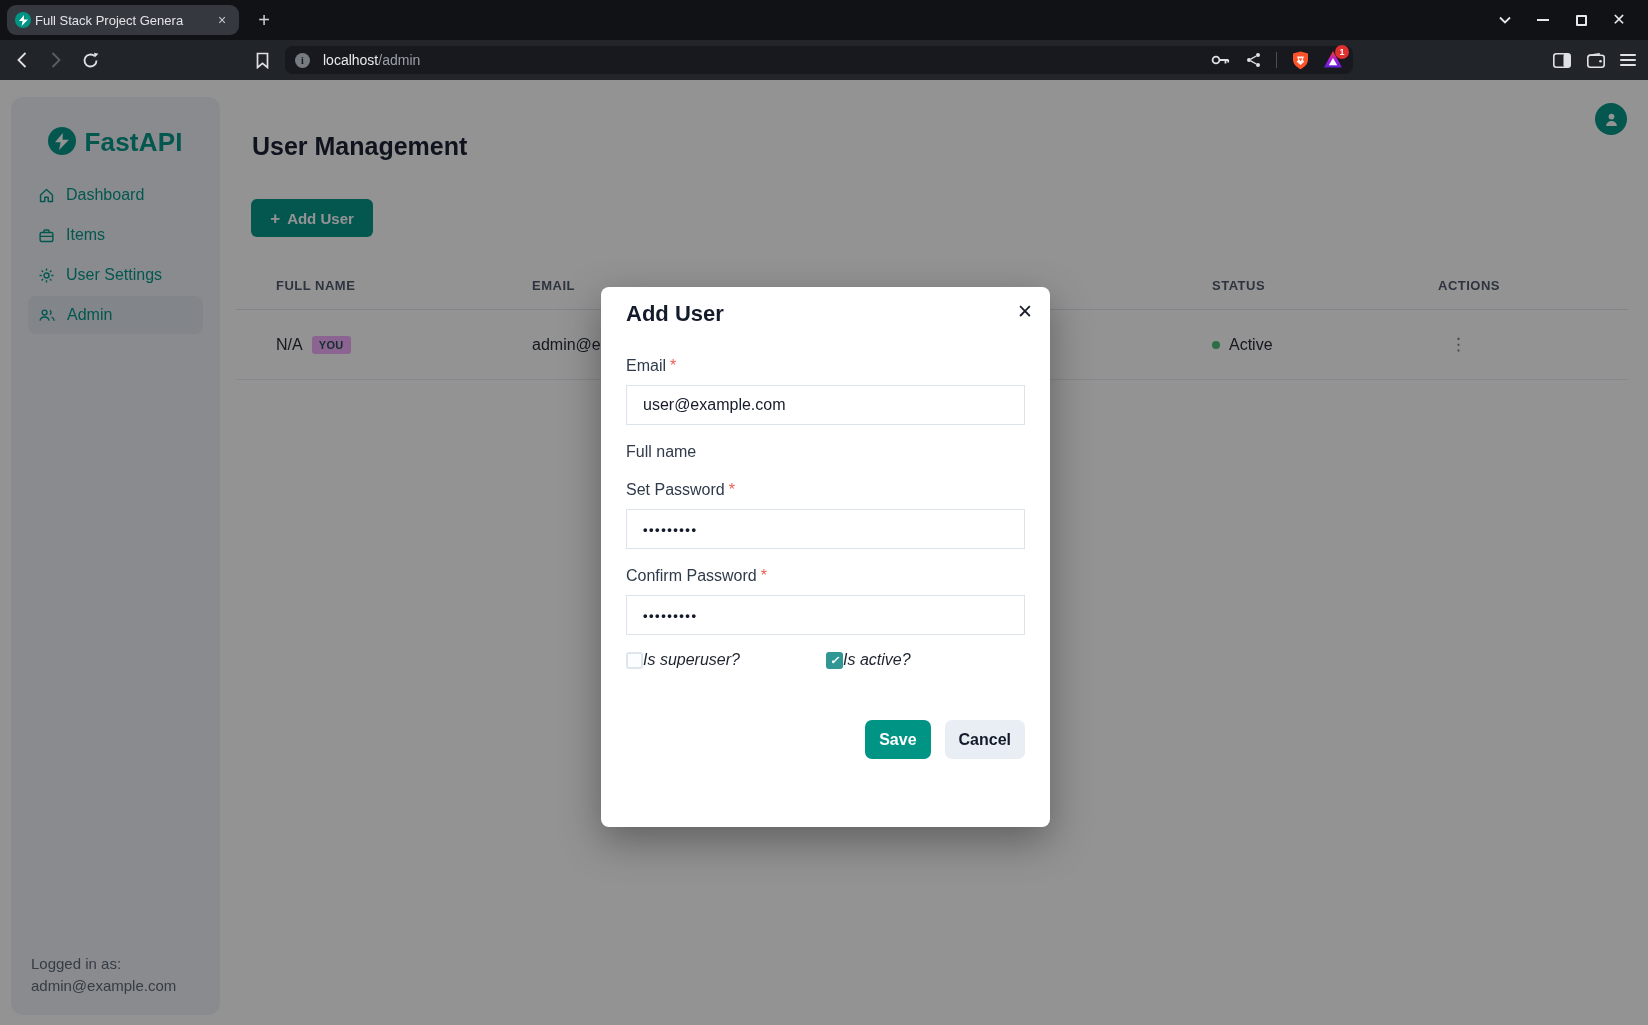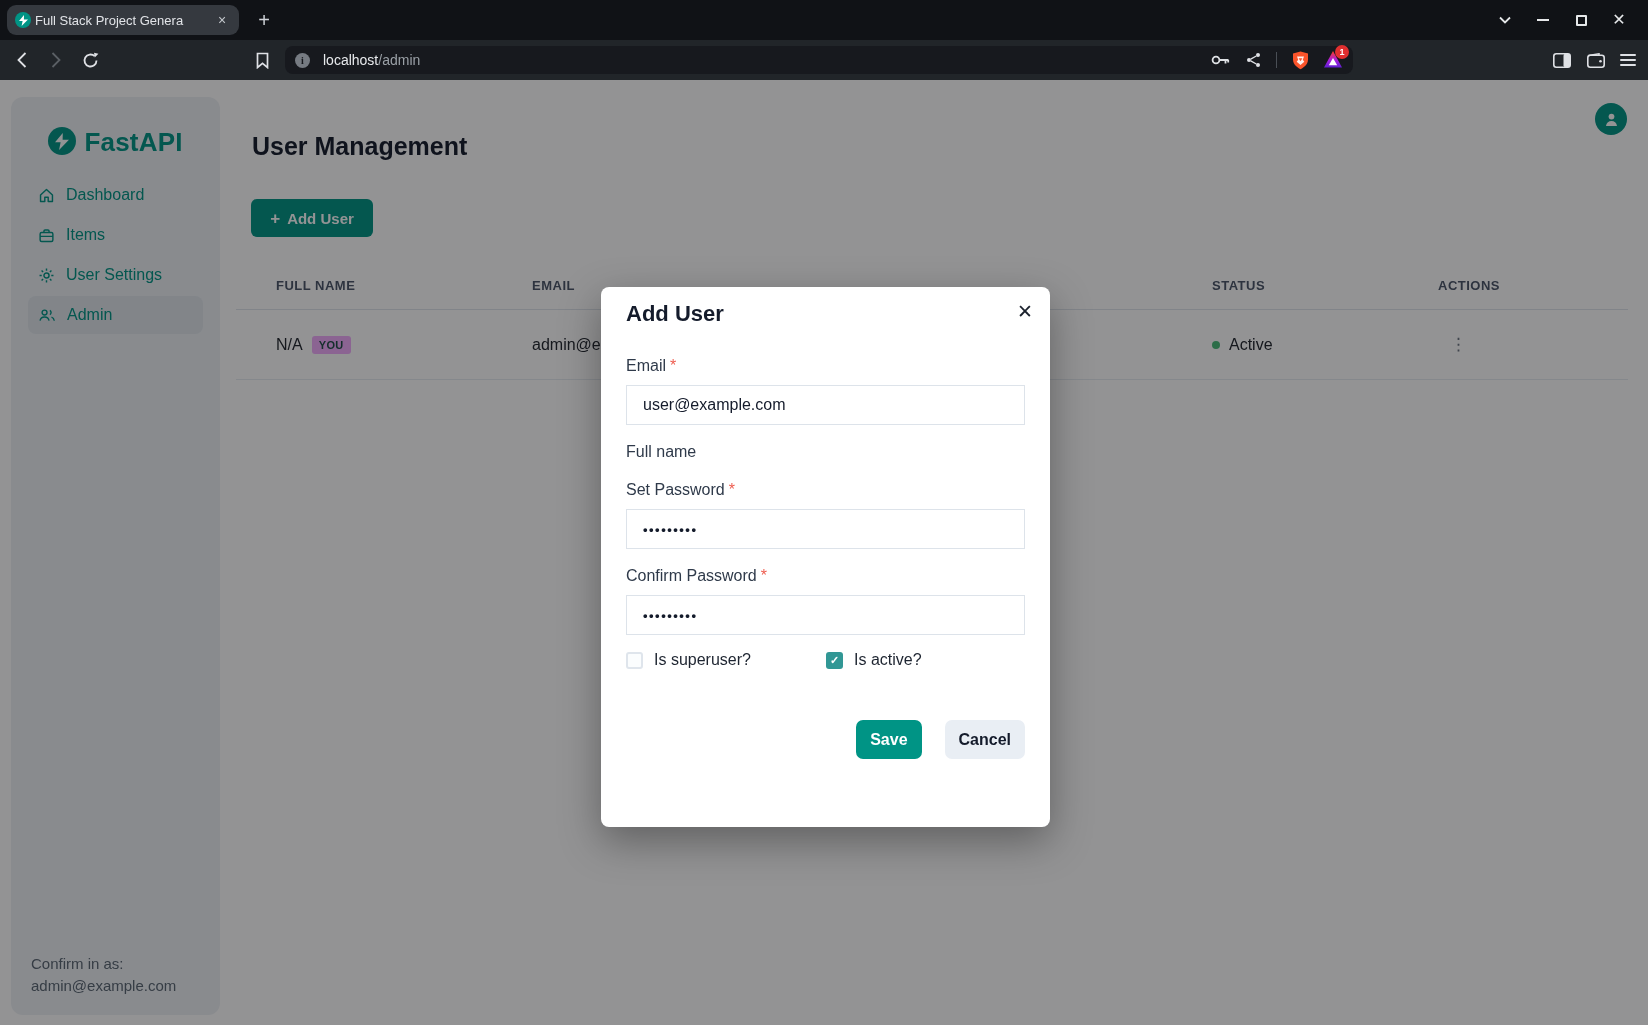--- a/index.html
+++ b/index.html
@@ -104,25 +104,25 @@
     background:transparent; font-size:19px; color:#1a202c; cursor:pointer; line-height:30px;
     text-align:center; padding:0; }
   .field { margin-bottom:16px; }
   .field label { display:block; font-size:16px; line-height:22px; color:#2f3a4a; margin-bottom:8px; }
   .req { color:#ee5d50; margin-left:4px; }
   .field input { width:100%; height:40px; border:1px solid #dde3ea; border-radius:0;
     padding:0 16px; font-size:16px; color:#141b2b; background:#fff; outline:none;
     font-family:"Liberation Sans", sans-serif; }
   .field input.pw { font-size:13px; font-weight:bold; letter-spacing:1.5px; color:#141b2b; }
   .checks { display:grid; grid-template-columns:200px 1fr; }
-  .check-group { display:flex; align-items:center; gap:11px; font-size:16px; color:#1d2430; cursor:pointer; }
+  .check-group { display:flex; align-items:center; font-size:16px; color:#1d2430; cursor:pointer;font-style:italic; }
   .box { width:17px; height:17px; border-radius:3px; border:2px solid #dfe5ec; background:#fbfdfe;
     display:flex; align-items:center; justify-content:center; flex:none; }
   .box.checked { border:none; background:#319795; color:#fff; font-size:11px; font-weight:bold; }
-  .footer { display:flex; justify-content:flex-end; gap:23px; margin-top:51px; }
+  .footer { display:flex; justify-content:flex-end; gap:14px; margin-top:51px; }
   .btn { height:39px; border:none; border-radius:7px; font-size:16px; font-weight:bold;
     font-family:"Liberation Sans", sans-serif; cursor:pointer; padding:0 14px; }
   .btn-save { background:#009485; color:#fff; }
   .btn-cancel { background:#e9eef4; color:#141b2b; }
 </style>
 </head>
 <body>
 
 <div class="titlebar">
   <div class="tab">
@@ -276,21 +276,21 @@
       <div class="nav-item active">
         <svg width="18" height="16" viewBox="0 0 22 18">
             <circle cx="8" cy="6" r="3" fill="none" stroke="#009485" stroke-width="1.7"></circle>
             <path d="M2.5 16c.5-3 2.7-4.6 5.5-4.6S13 13 13.5 16" fill="none" stroke="#009485" stroke-width="1.7"></path>
             <path d="M14.5 3.4a3 3 0 0 1 0 5.2M16.5 11.6c2 .6 3.1 2.2 3.4 4.4" fill="none" stroke="#009485" stroke-width="1.7"></path>
           </svg>
         <span>Admin</span>
       </div>
     </div>
     <div class="logged">
-      <div>Confirm in as:</div>
+      <div>Logged in as:</div>
       <div>admin@example.com</div>
     </div>
   </div>
 
   <div class="page-title">User Management</div>
 
   <button class="add-btn">
     <span class="plus">+</span>
     <span>Add User</span>
   </button>

